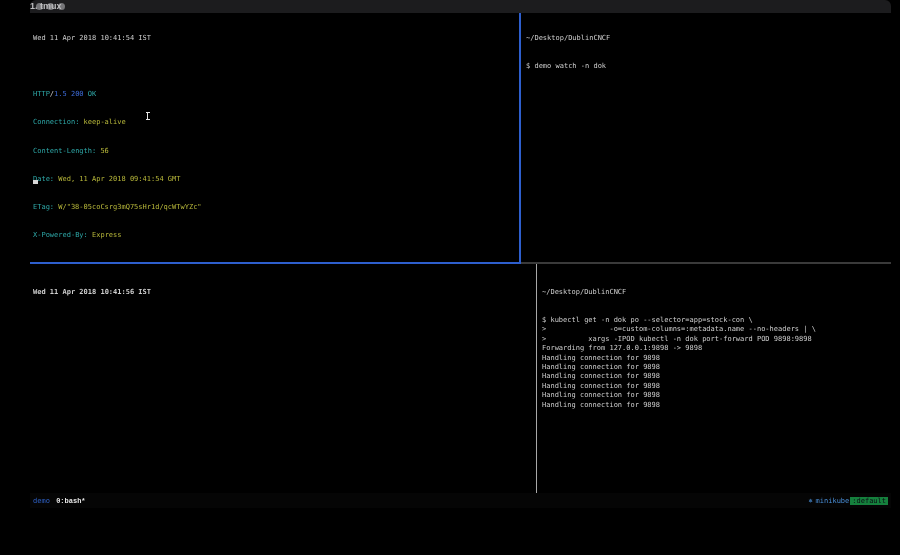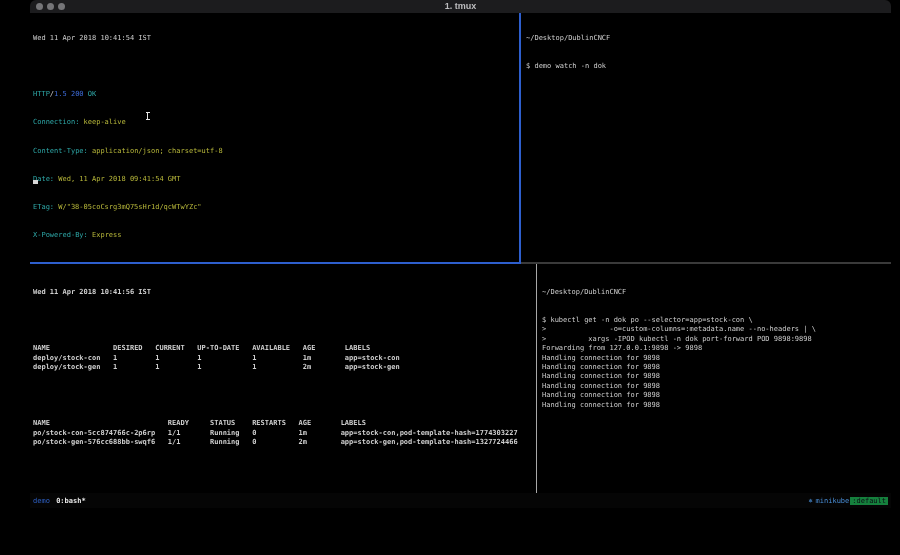--- a/index.html
+++ b/index.html
@@ -9,21 +9,21 @@
   .stage { position:relative; width:900px; height:555px; background:#000; }
 
   .window { position:absolute; left:30px; top:0; width:861px; height:509px; background:#000; }
 
   
   .titlebar { position:absolute; left:0; top:0; width:100%; height:13px;
               background:#1c1c1e; border-radius:6px 6px 0 0; }
   .tl-btn { position:absolute; top:3px; width:7px; height:7px; border-radius:50%;
             background:#757578; }
   .tl-close { left:6px; } .tl-min { left:17px; } .tl-zoom { left:28px; }
-  .title-text { position:absolute; left:0; right:0; top:1px; text-align:center;
+  .title-text { position:absolute; left:0; right:0; top:1px; text-align:left;
                 font-family:"Liberation Sans", sans-serif; font-size:9px; font-weight:600;
                 color:#bdbdbf; }
 
   
   .pane { position:absolute; background:#000; white-space:pre; overflow:hidden;
           font-size:7px; line-height:9.4px; color:#cfcfcf; }
   .pane-tl { left:0;   top:13px;  width:489px; height:249px; padding:2px 0 16px 3px; }
   .pane-tr { left:491px; top:13px; width:370px; height:249px; padding:2px 0 0 5px; }
   .pane-bl { left:0;   top:264px; width:506px; height:229px; padding:5px 0 0 3px;font-weight:bold; }
   .pane-br { left:508px; top:264px; width:353px; height:229px; padding:5px 0 0 4px; }
@@ -50,21 +50,21 @@
            box-shadow:0 0 1px #000; }
   .ibeam::before, .ibeam::after { content:""; position:absolute; left:-1.5px; width:4px; height:1px; background:#e6e6e6; }
   .ibeam::before { top:0; } .ibeam::after { bottom:0; }
 
   
   .statusbar { position:absolute; left:0; top:493px; width:100%; height:15px; background:#050505;
                display:flex; align-items:center; justify-content:space-between;
                font-size:7px; padding:0 3px; }
   .status-left, .status-right { display:flex; align-items:flex-end; }
   .sess { color:#2f62c8; }
-  .win-label { color:#e8e8e8; font-weight:bold; margin-left:0.9em; }
+  .win-label { color:#e8e8e8; font-weight:bold; margin-left:0.9em;font-family:Liberation Mono, monospace; }
   .kube-icon { color:#4a8fd8; margin-right:0.4em; }
   .kube-ctx { color:#4a8fd8; }
   .kube-ns { background:#15803d; color:#0c0c14; padding:0 2px; margin-left:1px; }
 </style>
 </head>
 <body>
 
 <div class="stage">
   <div class="window">
 
@@ -73,21 +73,21 @@
       <span class="tl-btn tl-min"></span>
       <span class="tl-btn tl-zoom"></span>
       <div class="title-text">1. tmux</div>
     </div>
 
     <div class="pane pane-tl">
       <div>Wed 11 Apr 2018 10:41:54 IST</div>
       <div class="gap"></div>
       <div><span class="cy">HTTP</span><span class="wh">/</span><span class="bl">1.5 200</span><span class="cy"> OK</span></div>
       <div><span class="cy">Connection:</span><span class="yl hv">keep-alive</span></div>
-      <div><span class="cy">Content-Type:</span><span class="yl hv">application/json; charset=utf-8</span></div>
+      <div><span class="cy">Content-Length:</span><span class="yl hv">56</span></div>
       <div><span class="cy">Date:</span><span class="yl hv">Wed, 11 Apr 2018 09:41:54 GMT</span></div>
       <div><span class="cy">ETag:</span><span class="yl hv">W/"38-05coCsrg3mQ75sHr1d/qcWTwYZc"</span></div>
       <div><span class="cy">X-Powered-By:</span><span class="yl hv">Express</span></div>
       
       
       
       
       
       
       <div class="block-cursor"></div>
@@ -99,27 +99,21 @@
     </div>
 
     <div class="vsplit-top"></div>
     <div class="hsplit-left"></div>
     <div class="hsplit-right"></div>
     <div class="vsplit-bottom"></div>
 
     <div class="pane pane-bl">
       <div>Wed 11 Apr 2018 10:41:56 IST</div>
       <div class="gap"></div>
-      <div>NAME               DESIRED   CURRENT   UP-TO-DATE   AVAILABLE   AGE       LABELS
-deploy/stock-con   1         1         1            1           1m        app=stock-con
-deploy/stock-gen   1         1         1            1           2m        app=stock-gen</div>
       <div class="gap"></div>
-      <div>NAME                            READY     STATUS    RESTARTS   AGE       LABELS
-po/stock-con-5cc874766c-2p6rp   1/1       Running   0          1m        app=stock-con,pod-template-hash=1774303227
-po/stock-gen-576cc688bb-swqf6   1/1       Running   0          2m        app=stock-gen,pod-template-hash=1327724466</div>
       <div class="gap"></div>
       
     </div>
 
     <div class="pane pane-br">
       <div>~/Desktop/DublinCNCF</div>
       <div>$ kubectl get -n dok po --selector=app=stock-con \
 &gt;               -o=custom-columns=:metadata.name --no-headers | \
 &gt;          xargs -IPOD kubectl -n dok port-forward POD 9898:9898
 Forwarding from 127.0.0.1:9898 -&gt; 9898

